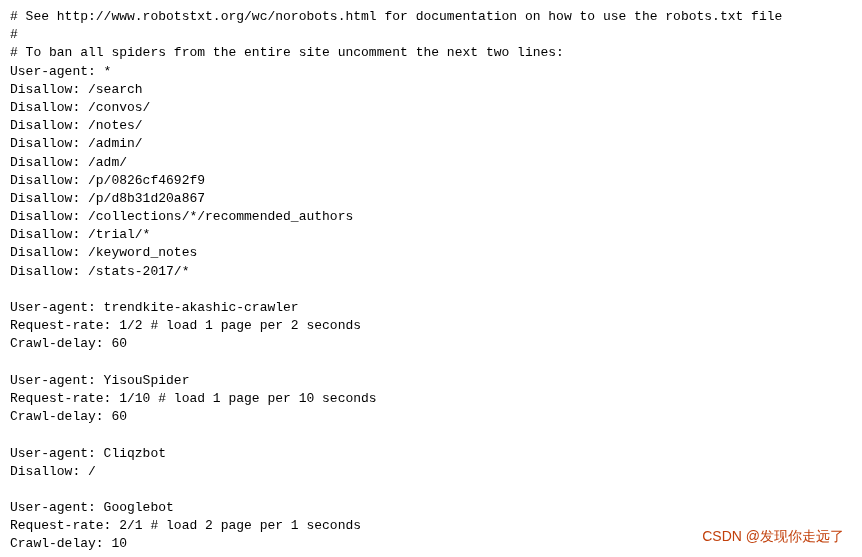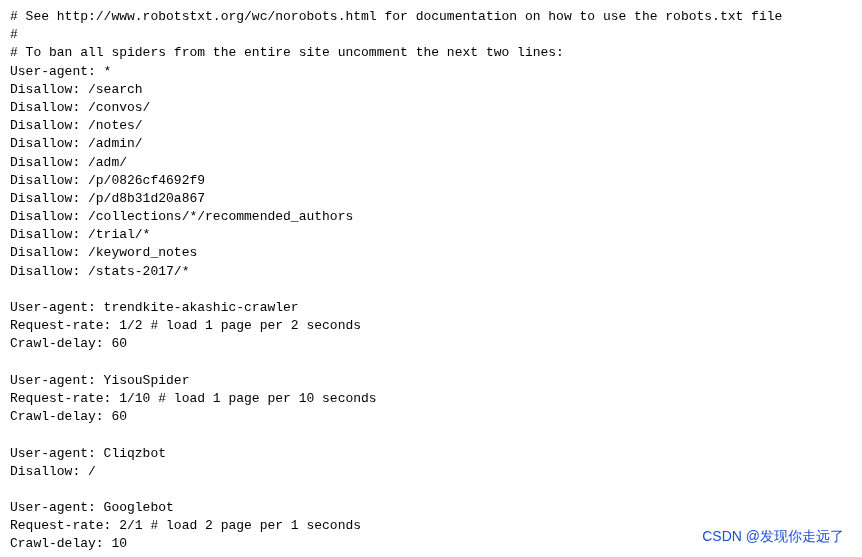--- a/index.html
+++ b/index.html
@@ -20,21 +20,21 @@
     }
     .content {
       white-space: pre;
     }
     .watermark {
       position: absolute;
       bottom: 10px;
       right: 18px;
       font-family: Arial, "Microsoft YaHei", sans-serif;
       font-size: 14px;
-      color: #1d4ed8;
+      color: #c2410c;
     }
   </style>
 </head>
 <body>
 
 <div class="content" id="content"># See http://www.robotstxt.org/wc/norobots.html for documentation on how to use the robots.txt file
 #
 # To ban all spiders from the entire site uncomment the next two lines:
 User-agent: *
 Disallow: /search

